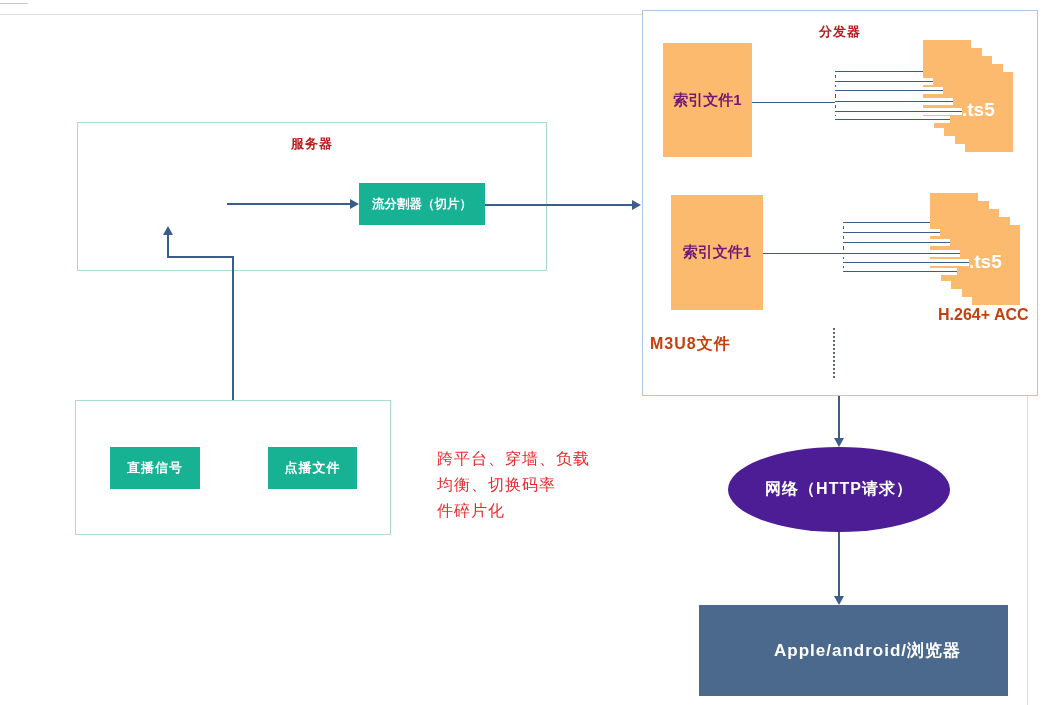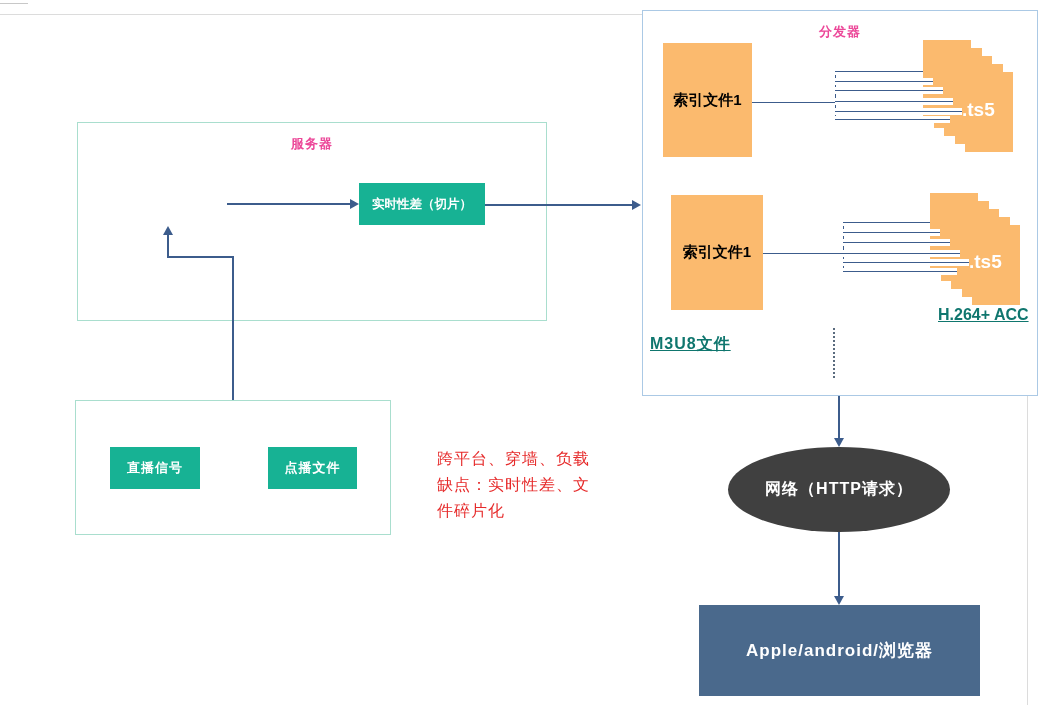--- a/index.html
+++ b/index.html
@@ -5,27 +5,27 @@
   html,body{margin:0;padding:0;background:#fff;}
   .canvas{
     position:relative;width:1046px;height:705px;background:#ffffff;overflow:hidden;
     font-family:"Liberation Sans","DejaVu Sans",sans-serif;
   }
   
   .frame{position:absolute;background:#fff;box-sizing:border-box;}
   .frame-green{border:1px solid #a9dece;}
   .frame-blue{border:1px solid #abc9e5;}
   .frame-title{position:absolute;left:0;right:0;top:12px;text-align:center;
-    font-size:13px;font-weight:700;color:#ec4899;letter-spacing:1px;}
+    font-size:13px;font-weight:700;color:#b91c1c;letter-spacing:1px;}
   
   .node-green{position:absolute;background:#17b294;color:#fff;display:flex;
     align-items:center;justify-content:center;font-size:13px;font-weight:700;
     letter-spacing:1px;box-sizing:border-box;}
   
-  .node-orange{position:absolute;background:#fbba6e;color:#000000;display:flex;
+  .node-orange{position:absolute;background:#fbba6e;color:#701a75;display:flex;
     align-items:center;justify-content:center;font-size:15px;font-weight:700;
     box-sizing:border-box;}
   
   .paper{position:absolute;width:48px;height:80px;background:#fbba6e;}
   .ts-label{position:absolute;color:#fff;font-size:19px;font-weight:700;z-index:6;}
   
   .hline{position:absolute;height:2px;background:#3c5c8c;}
   .vline{position:absolute;width:2px;background:#3c5c8c;}
   .branch{position:absolute;height:1px;background:#3c5c8c;border-top:3px solid #fff;
     border-bottom:3px solid #fff;box-sizing:content-box;z-index:5;}
@@ -34,44 +34,44 @@
   .faint{background:#dcdcdc;}
   .dotline{position:absolute;width:0;border-left:2px dotted #5a6b7e;}
   
   .arr{position:absolute;width:0;height:0;z-index:4;}
   .arr-right{border-top:5px solid transparent;border-bottom:5px solid transparent;border-left:9px solid #3c5c8c;}
   .arr-up{border-left:5px solid transparent;border-right:5px solid transparent;border-bottom:9px solid #3c5c8c;}
   .arr-down{border-left:5px solid transparent;border-right:5px solid transparent;border-top:9px solid #3c5c8c;}
   
   .notes{position:absolute;left:437px;top:446px;width:180px;color:#e62a2a;
     font-size:16px;font-weight:400;line-height:26px;letter-spacing:1px;}
-  .red-label{position:absolute;color:#0f766e;font-size:16px;font-weight:700;letter-spacing:1px;text-decoration:underline;}
+  .red-label{position:absolute;color:#c2410c;font-size:16px;font-weight:700;letter-spacing:1px;}
   
   .ellipse{position:absolute;left:728px;top:447px;width:222px;height:85px;
-    background:#404040;border-radius:50%;display:flex;align-items:center;
+    background:#4c1d95;border-radius:50%;display:flex;align-items:center;
     justify-content:center;color:#fff;font-size:16px;font-weight:700;letter-spacing:1px;text-align:right;}
   
   .client{position:absolute;left:699px;top:605px;width:281px;height:91px;
     background:#4a698c;display:flex;align-items:center;justify-content:center;
-    color:#fff;font-size:17px;font-weight:700;letter-spacing:1px;}
+    color:#fff;font-size:17px;font-weight:700;letter-spacing:1px;padding-left:28px;}
 </style>
 </head>
 <body>
 
 <div class="canvas">
 
   <div class="hline thin faint" style="left:0;top:3px;width:28px;background:#c8c8c8;"></div>
   <div class="hline thin faint" style="left:0;top:14px;width:642px;"></div>
   <div class="vline thinv faint" style="left:1027px;top:396px;height:309px;"></div>
 
-  <div class="frame frame-green" style="left:77px;top:122px;width:470px;height:199px;">
+  <div class="frame frame-green" style="left:77px;top:122px;width:470px;height:149px;">
     <div class="frame-title">服务器</div>
   </div>
   <div class="node-green" style="left:359px;top:183px;width:126px;height:42px;font-size:12.5px;letter-spacing:0;">
-    <span>实时性差（切片）</span>
+    <span>流分割器（切片）</span>
   </div>
 
   <div class="hline" style="left:227px;top:203px;width:124px;"></div>
   <div class="arr arr-right" style="left:350px;top:199px;"></div>
 
   <div class="hline" style="left:485px;top:204px;width:147px;"></div>
   <div class="arr arr-right" style="left:632px;top:200px;"></div>
 
   <div class="vline" style="left:232px;top:257px;height:143px;"></div>
   <div class="hline" style="left:168px;top:256px;width:66px;"></div>
@@ -81,21 +81,21 @@
   <div class="frame frame-green" style="left:75px;top:400px;width:316px;height:135px;"></div>
   <div class="node-green" style="left:110px;top:447px;width:90px;height:42px;">
     <span>直播信号</span>
   </div>
   <div class="node-green" style="left:268px;top:447px;width:89px;height:42px;">
     <span>点播文件</span>
   </div>
 
   <div class="notes">
     <div>跨平台、穿墙、负载</div>
-    <div>缺点：实时性差、文</div>
+    <div>均衡、切换码率</div>
     <div>件碎片化</div>
   </div>
 
   <div class="frame frame-blue" style="left:642px;top:10px;width:396px;height:386px;">
     <div class="frame-title">分发器</div>
   </div>
 
   <div class="node-orange" style="left:663px;top:43px;width:89px;height:114px;">
     <span>索引文件1</span>
   </div>

